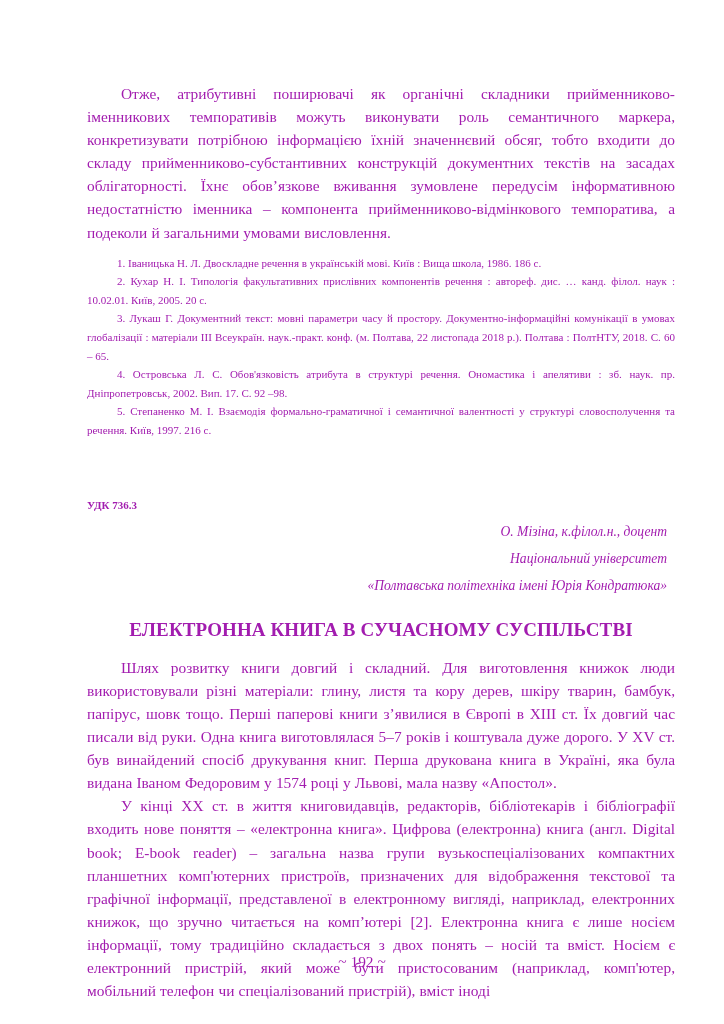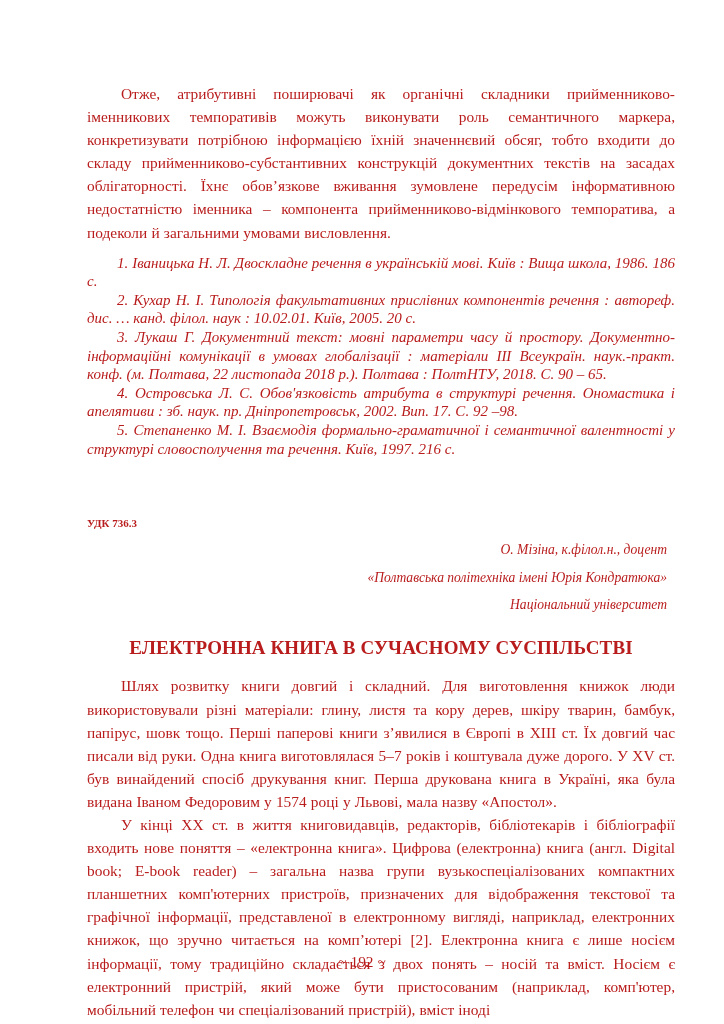--- a/index.html
+++ b/index.html
@@ -9,21 +9,21 @@
     background: #ffffff;
   }
   .page {
     position: relative;
     width: 686px;
     height: 1024px;
     background: #ffffff;
     margin: 0 auto;
     overflow: hidden;
     font-family: "Liberation Serif", "DejaVu Serif", serif;
-    color: #b91c1c;
+    color: #a21caf;
     box-sizing: border-box;
   }
   .content {
     position: absolute;
     left: 68px;
     top: 82px;
     width: 588px;
   }
 
   
@@ -40,23 +40,22 @@
 
   
   .ref-heading {
     font-size: 13.2px;
     line-height: 19px;
     font-style: italic;
     text-align: center;
     margin: 10px 0 0 0;
   }
   .ref-item {
-    font-size: 15px;
+    font-size: 11px;
     line-height: 18.6px;
-    font-style: italic;
     text-align: justify;
     text-indent: 30px;
     margin: 0;
   }
 
   
   .udc {
     font-size: 11px;
     line-height: 18px;
     font-weight: bold;
@@ -106,32 +105,32 @@
 
   <div class="content">
 
     <p class="body-par">Отже, атрибутивні поширювачі як органічні складники прийменниково-іменникових темпоративів можуть виконувати роль семантичного маркера, конкретизувати потрібною інформацією їхній значеннєвий обсяг, тобто входити до складу прийменниково-субстантивних конструкцій документних текстів на засадах облігаторності. Їхнє обов’язкове вживання зумовлене передусім інформативною недостатністю іменника – компонента прийменниково-відмінкового темпоратива, а подеколи й загальними умовами висловлення.</p>
 
     <div class="spacer-refs"></div>
 
 
     <p class="ref-item">1. Іваницька Н. Л. Двоскладне речення в українській мові. Київ : Вища школа, 1986. 186 с.</p>
     <p class="ref-item">2. Кухар Н. І. Типологія факультативних прислівних компонентів речення : автореф. дис. … канд. філол. наук : 10.02.01. Київ, 2005. 20 с.</p>
-    <p class="ref-item">3. Лукаш Г. Документний текст: мовні параметри часу й простору. Документно-інформаційні комунікації в умовах глобалізації : матеріали ІІІ Всеукраїн. наук.-практ. конф. (м. Полтава, 22 листопада 2018 р.). Полтава : ПолтНТУ, 2018. С. 90 – 65.</p>
+    <p class="ref-item">3. Лукаш Г. Документний текст: мовні параметри часу й простору. Документно-інформаційні комунікації в умовах глобалізації : матеріали ІІІ Всеукраїн. наук.-практ. конф. (м. Полтава, 22 листопада 2018 р.). Полтава : ПолтНТУ, 2018. С. 60 – 65.</p>
     <p class="ref-item">4.  Островська Л. С. Обов'язковість атрибута в структурі речення. Ономастика і апелятиви : зб. наук. пр. Дніпропетровськ, 2002. Вип. 17. С. 92 –98.</p>
     <p class="ref-item">5. Степаненко М. І.  Взаємодія формально-граматичної і семантичної валентності у структурі словосполучення та речення. Київ, 1997. 216 с.</p>
 
     <div class="spacer-udc"></div>
 
     <p class="udc">УДК 736.3</p>
 
     <div class="author-block">
       <p class="author-line">О. Мізіна, к.філол.н., доцент</p>
+      <p class="author-line">Національний університет</p>
       <p class="author-line">«Полтавська політехніка імені Юрія Кондратюка»</p>
-      <p class="author-line">Національний університет</p>
     </div>
 
     <h1 class="article-title">ЕЛЕКТРОННА КНИГА В СУЧАСНОМУ СУСПІЛЬСТВІ</h1>
 
     <div class="spacer-title-body"></div>
 
     <p class="body-par">Шлях розвитку книги довгий і складний. Для виготовлення книжок люди використовували різні матеріали: глину, листя та кору дерев, шкіру тварин, бамбук, папірус, шовк тощо. Перші паперові книги з’явилися в Європі в ХІІІ ст. Їх довгий час писали від руки. Одна книга виготовлялася 5–7 років і коштувала дуже дорого. У XV ст. був винайдений спосіб друкування книг. Перша друкована книга в Україні, яка була видана Іваном Федоровим у 1574 році у Львові, мала назву «Апостол».</p>
     <p class="body-par">У кінці ХХ ст. в життя книговидавців, редакторів, бібліотекарів і бібліографії входить нове поняття – «електронна книга». Цифрова (електронна) книга (англ. Digital book; E-book reader) – загальна назва групи вузькоспеціалізованих компактних планшетних комп'ютерних пристроїв, призначених для відображення текстової та графічної інформації, представленої в електронному вигляді, наприклад, електронних книжок, що зручно читається на комп’ютері [2]. Електронна книга є лише носієм інформації, тому традиційно складається з двох понять – носій та вміст. Носієм є електронний пристрій, який може бути пристосованим (наприклад, комп'ютер, мобільний телефон чи спеціалізований пристрій), вміст іноді</p>
 
   </div>

